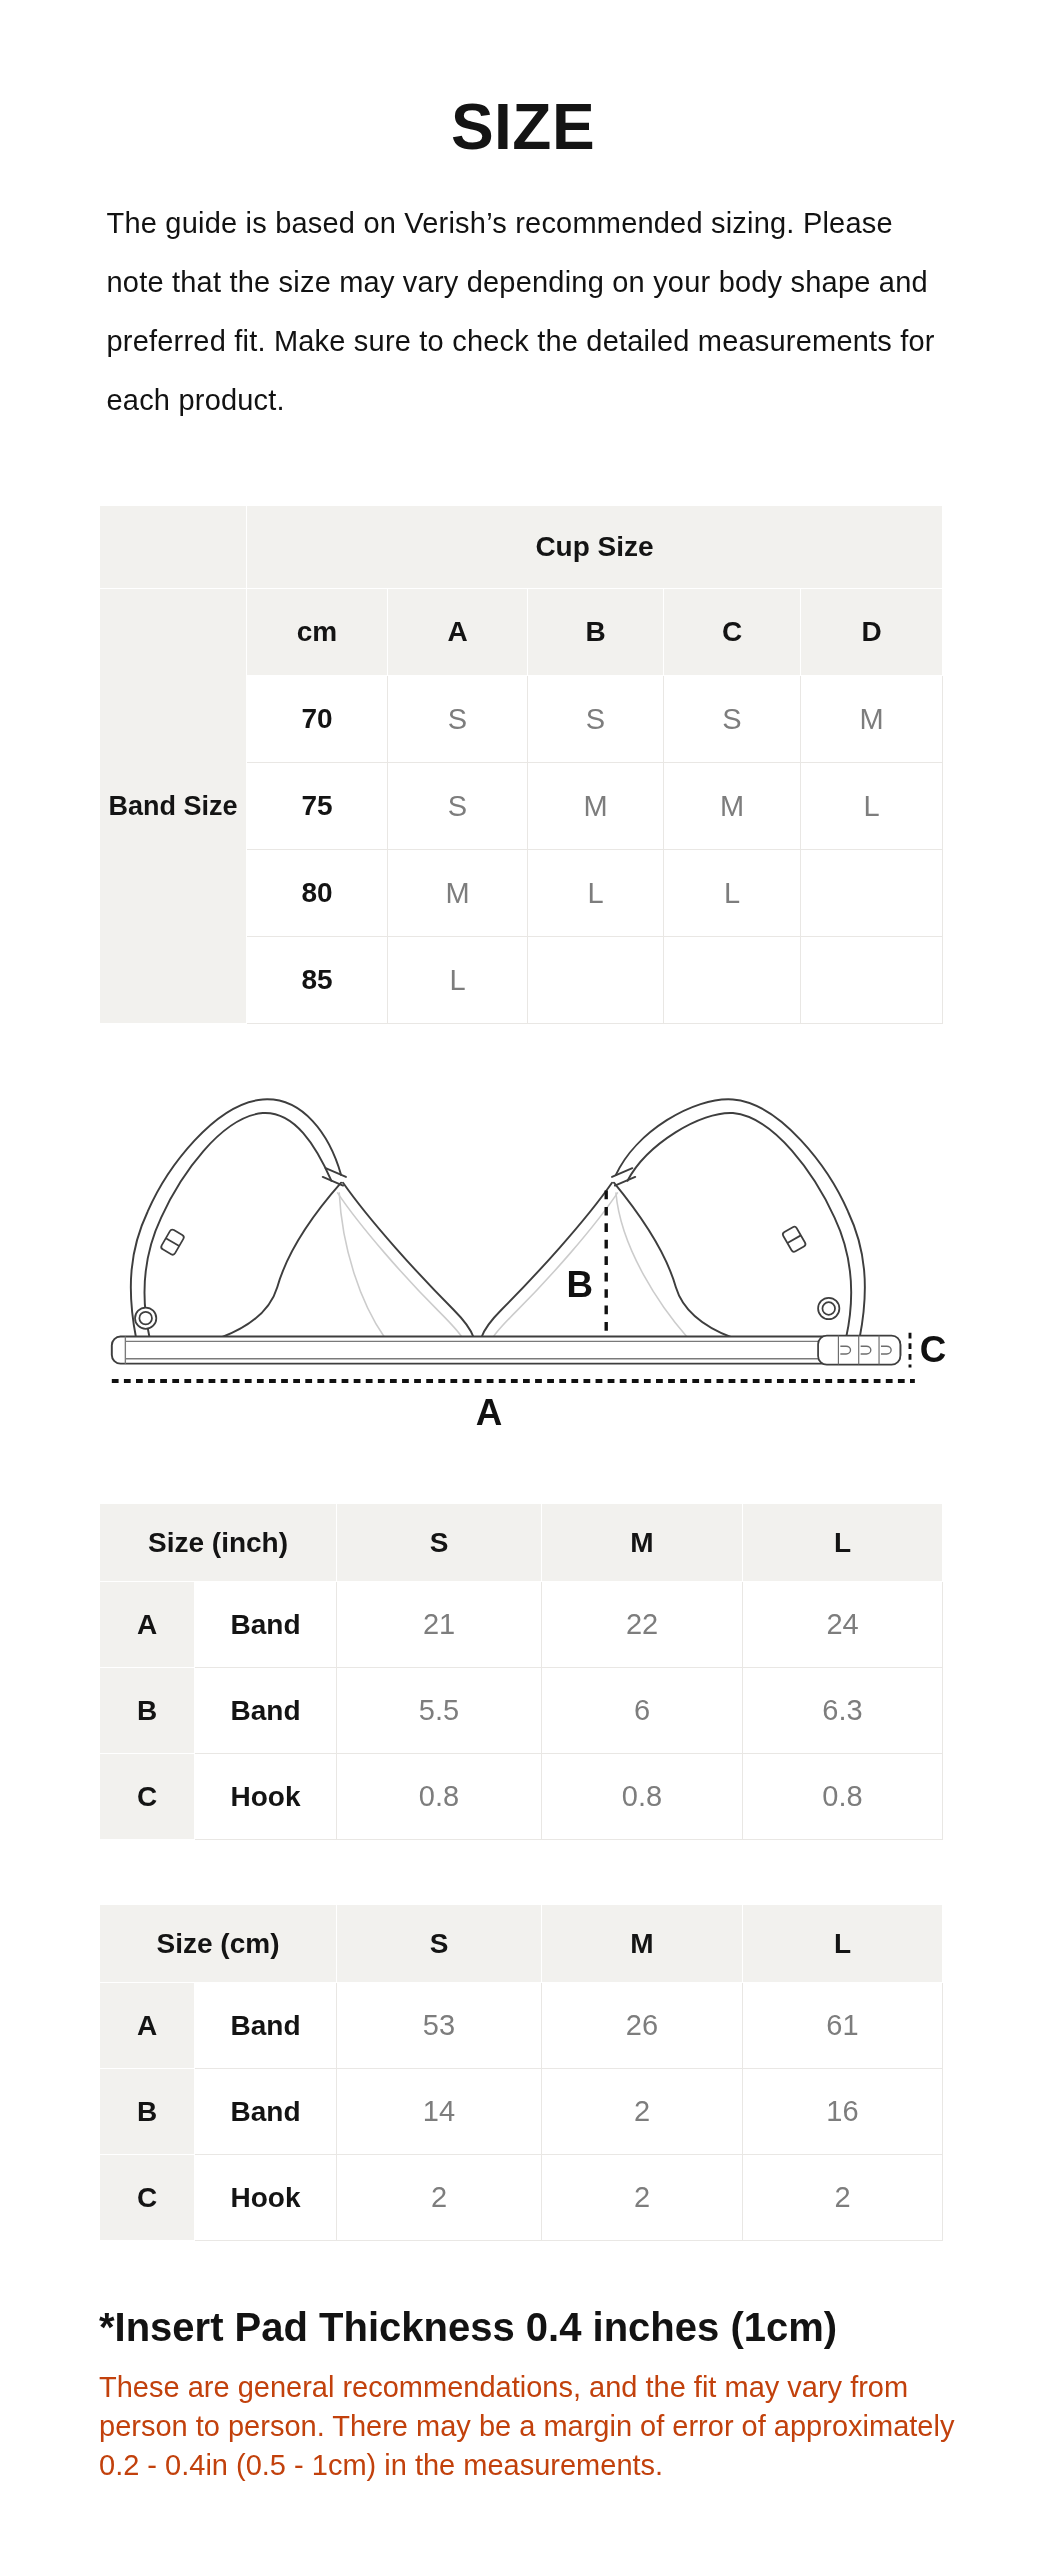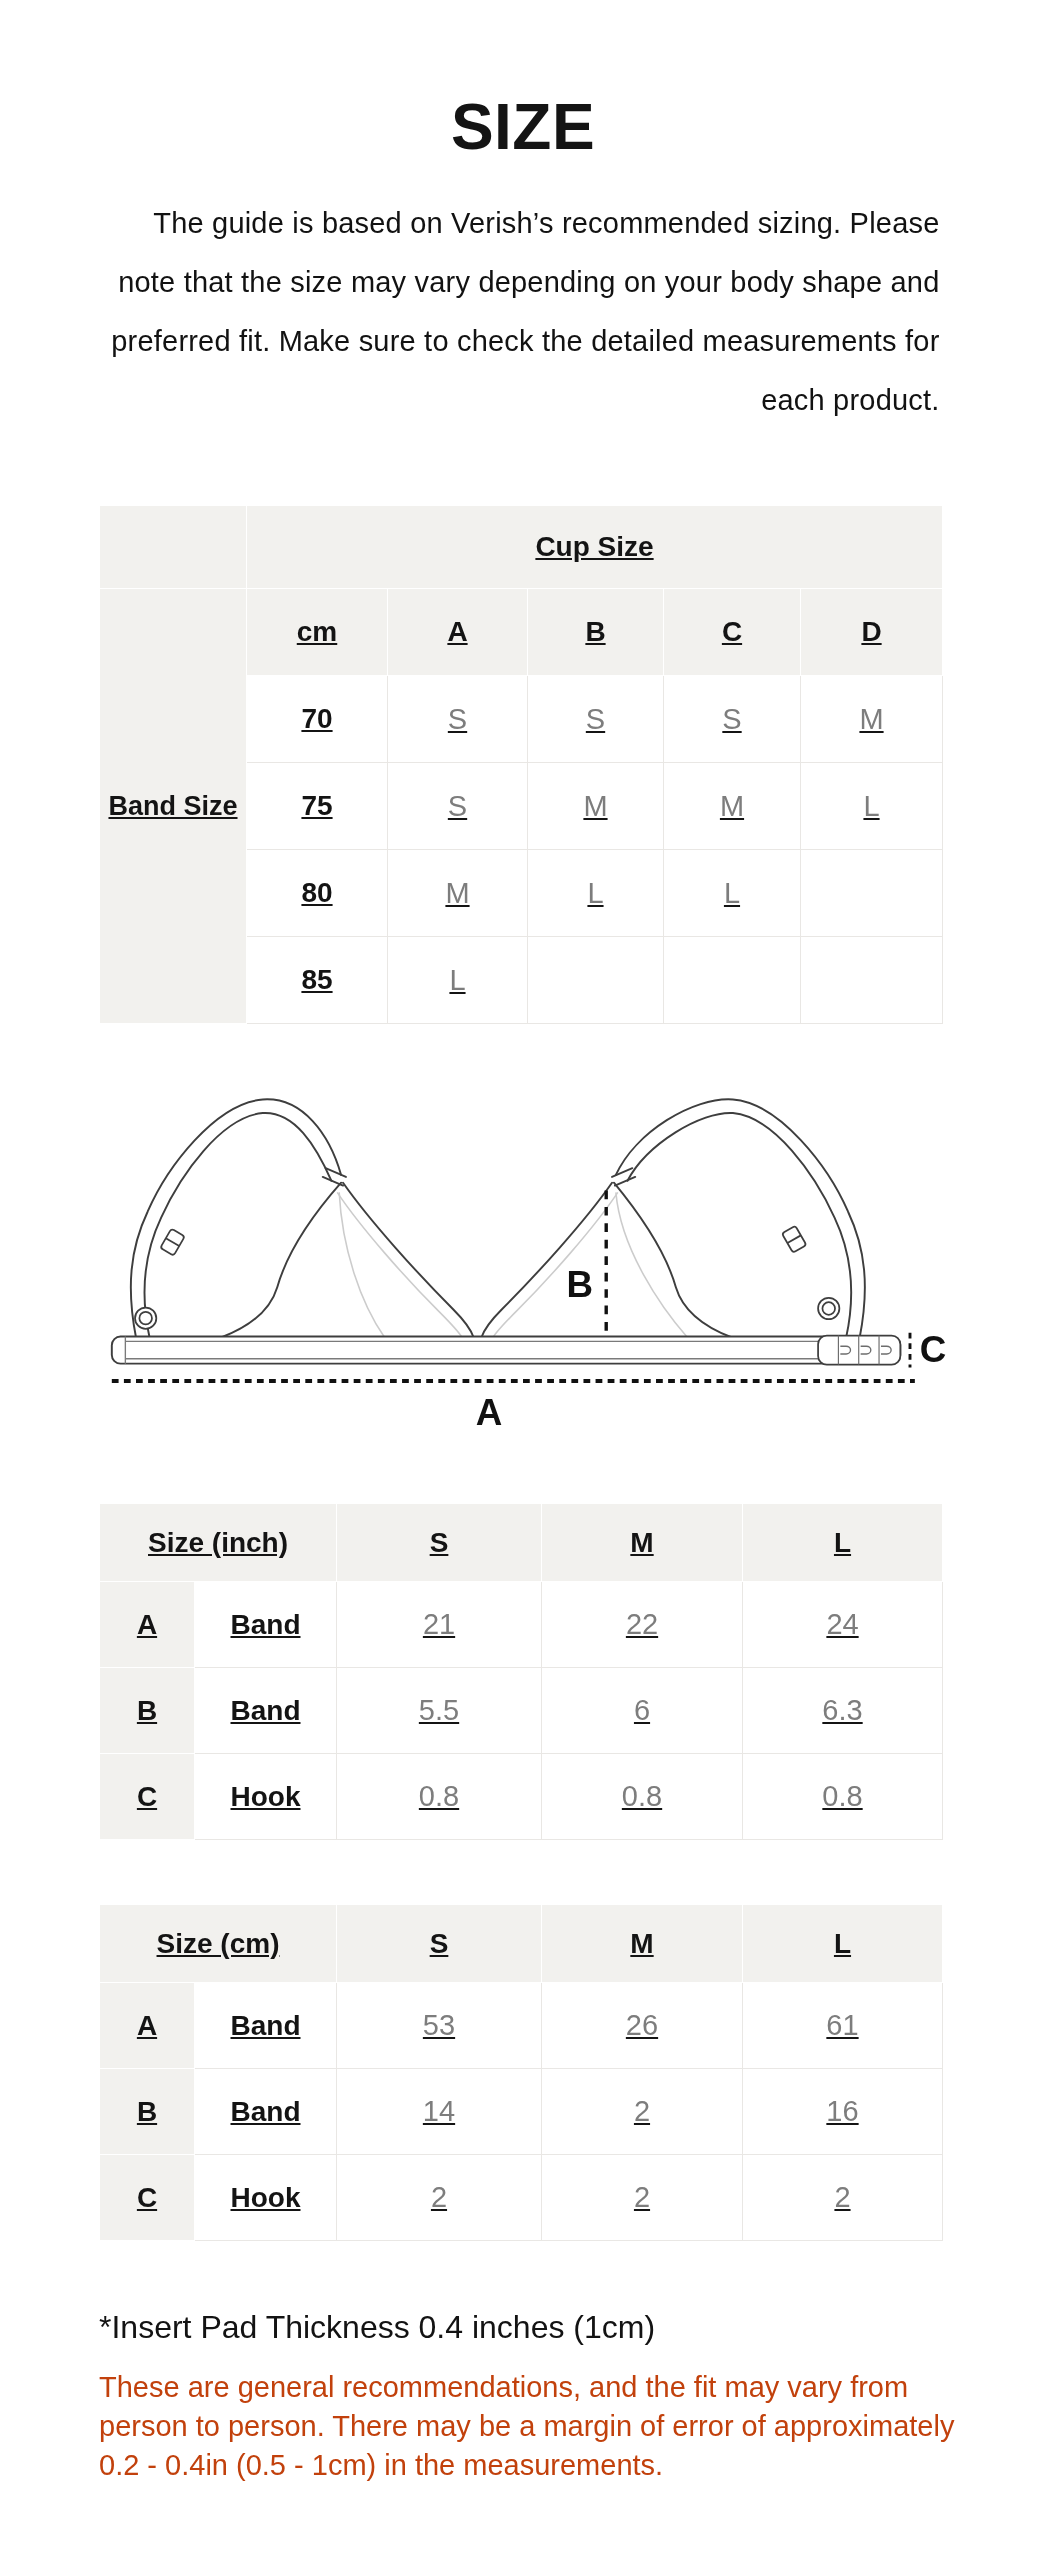--- a/index.html
+++ b/index.html
@@ -6,27 +6,26 @@
   body{
     width:1046px;min-height:2576px;background:#ffffff;
     font-family:"Liberation Sans","DejaVu Sans",sans-serif;
     color:#141414;
   }
   .page-title{
     margin:99px 0 0;text-align:center;
     font-size:64px;line-height:56px;font-weight:700;letter-spacing:0.5px;
   }
   .intro{
-    width:833px;margin:39px auto 0;text-align:right;
+    width:833px;margin:39px auto 0;text-align:left;
     font-size:29px;line-height:59px;color:#121212;letter-spacing:0.2px;
   }
   table{
     margin:0 0 8px 99px;width:844px;table-layout:fixed;
     border-collapse:collapse;
-    text-decoration:underline;
   }
   .cup-table{margin-top:75px;}
   .inch-table{margin-top:61px;}
   .cm-table{margin-top:64px;}
   th,td{text-align:center;vertical-align:middle;padding:0;}
   .hd{
     background:#f2f1ee;border:1.9px solid #ffffff;
     font-weight:700;font-size:28px;color:#141414;
   }
   .bd{
@@ -36,22 +35,22 @@
   .bd.strong{color:#141414;font-weight:700;font-size:28px;}
   .sublabel{font-size:26px;}
   .group-label{line-height:36px;font-size:27px;}
   .r-title{height:83px;}
   .r-head{height:87px;}
   .r-data{height:87px;}
   .r-head2{height:78px;}
   .r-data2{height:86px;}
   .diagram-wrap{margin-top:31px;width:1046px;height:387px;}
   .pad-note{
-    margin:65px 0 0 99px;font-size:32px;line-height:43px;
-    font-weight:400;color:#131313;
+    margin:65px 0 0 99px;font-size:40px;line-height:43px;
+    font-weight:700;color:#131313;
   }
   .disclaimer{
     width:871px;margin:19.4px 0 0 99px;
     font-size:29px;line-height:39px;color:#c2410c;
   }
 </style>
 </head>
 <body>
 
 <h1 class="page-title">SIZE</h1>

